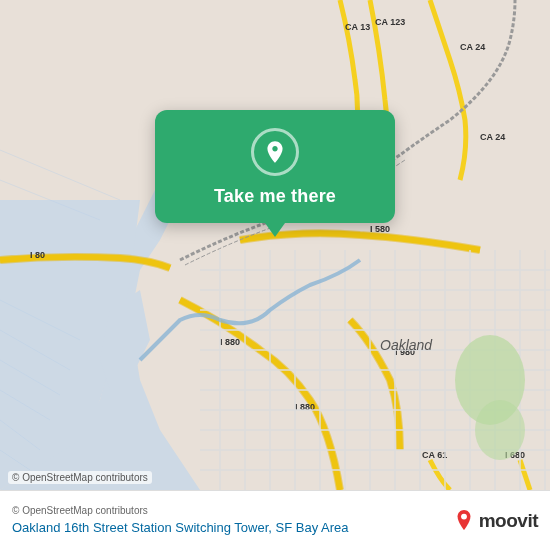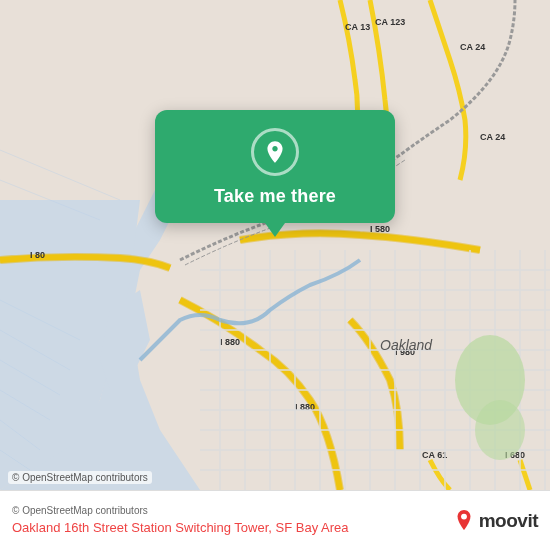--- a/index.html
+++ b/index.html
@@ -92,21 +92,21 @@
       position: relative;
       border-top: 1px solid #ddd;
     }
 
     #footer-left {
       flex: 1;
     }
 
     #station-name {
       font-size: 13px;
-      color: #ef4444;
+      color: #0369a1;
       font-weight: 500;
       line-height: 1.3;
     }
 
     #osm-attribution {
       font-size: 10px;
       color: #666;
       margin-bottom: 4px;
     }
 

